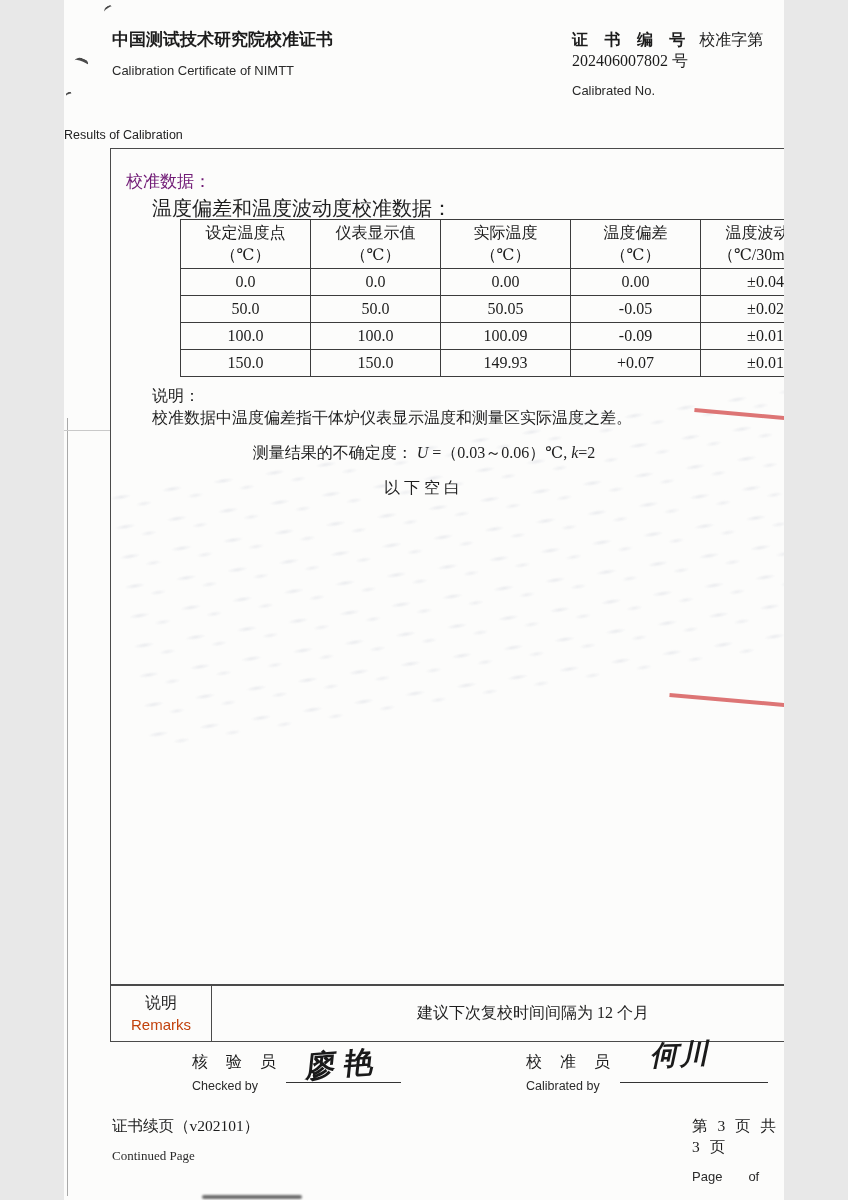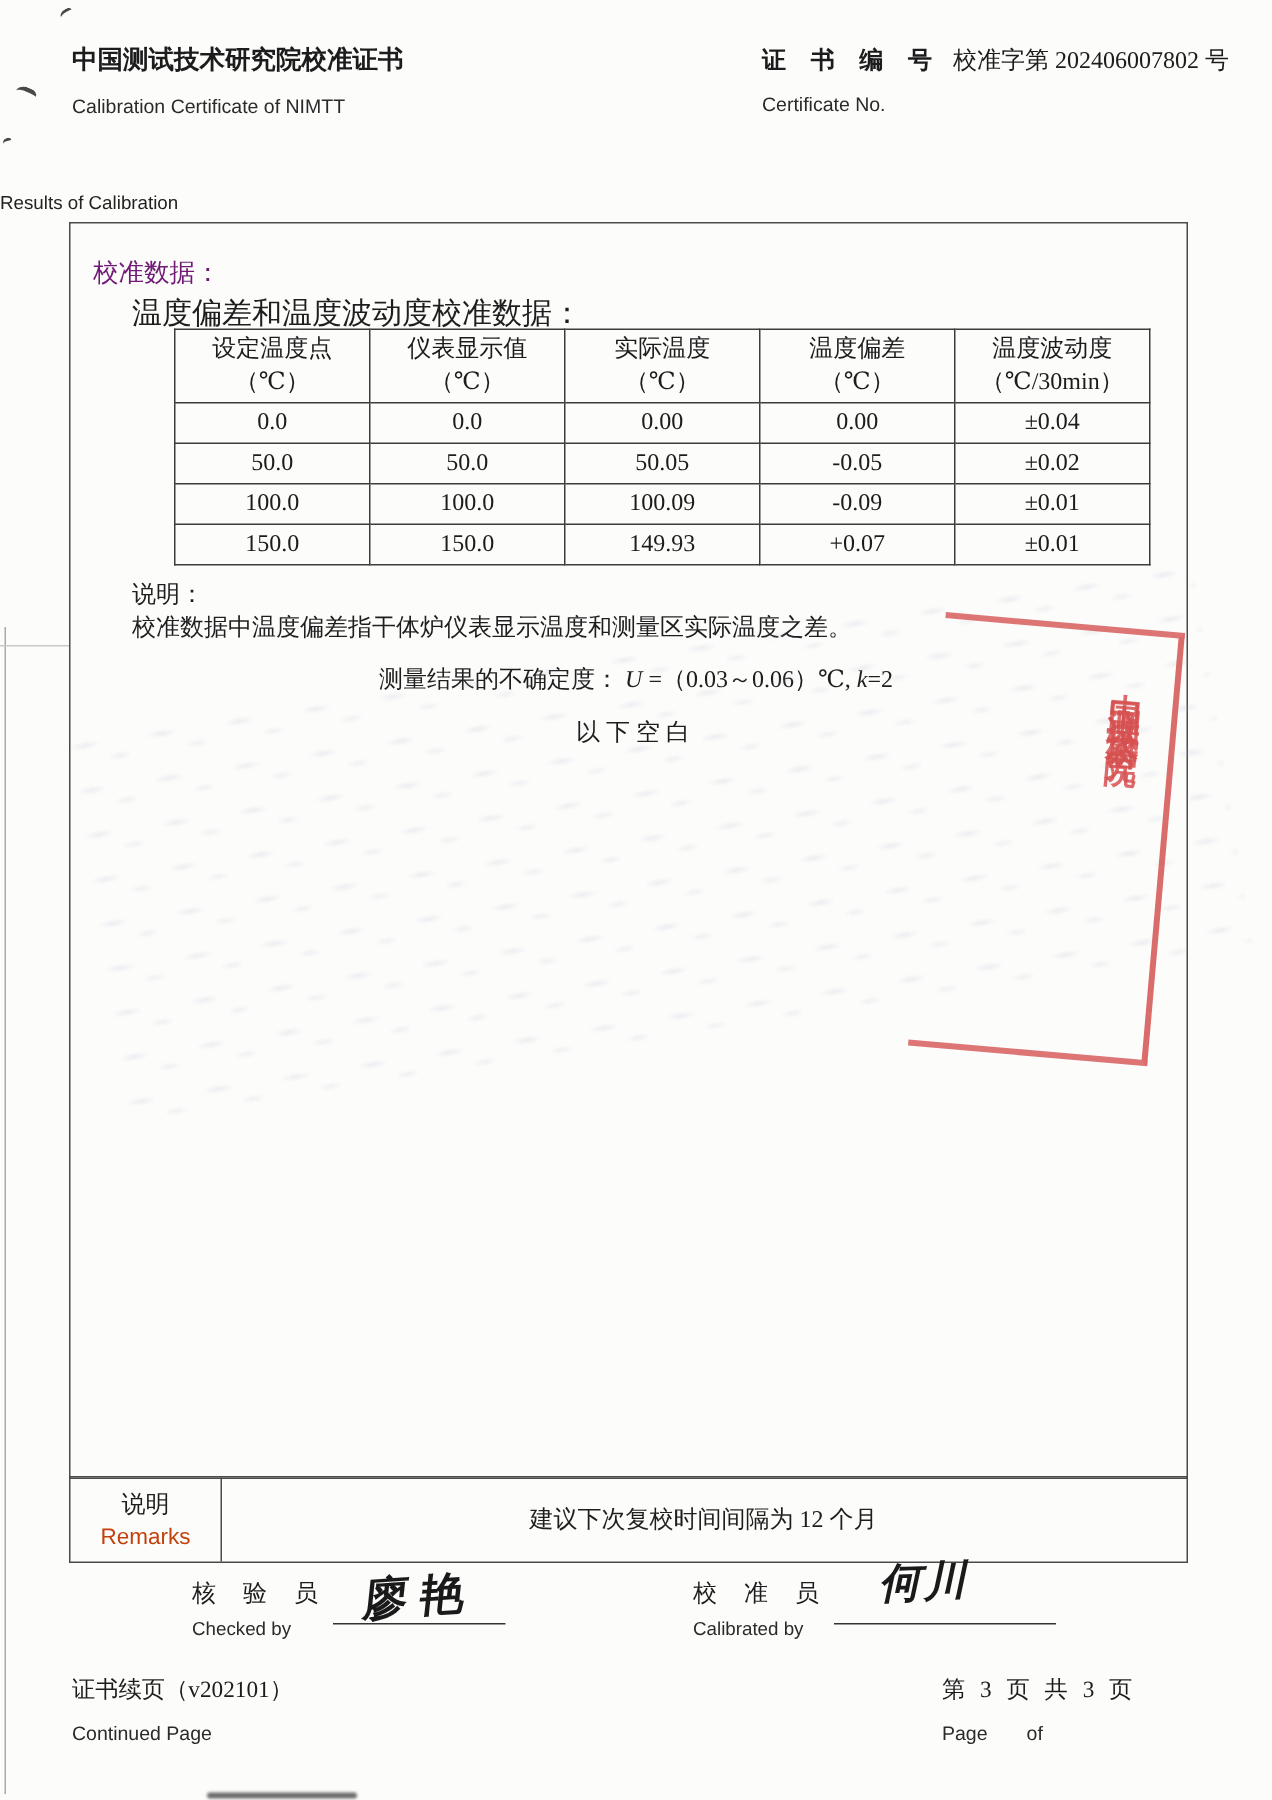--- a/index.html
+++ b/index.html
@@ -1,18 +1,18 @@
 <!DOCTYPE html>
 <html><head>
 <meta charset="utf-8">
 <style>
   html,body{margin:0;padding:0;background:#e8e8e8;}
   .page{
     position:relative;
-    width:848px;height:1200px;
+    width:720px;height:1200px;
     margin:0 auto;
     background:#fcfcfb;
     overflow:hidden;
     font-family:"Liberation Serif","DejaVu Serif",serif;
     color:#222;
   }
   
   .hdr-left{position:absolute;left:48px;top:28px;}
   .hdr-left .cn{font-family:"Liberation Sans","DejaVu Sans",sans-serif;font-weight:bold;font-size:17px;color:#1c1c1c;}
   .hdr-left .en{font-family:"Liberation Sans","DejaVu Sans",sans-serif;font-size:13px;margin-top:12px;color:#2a2a2a;}
@@ -78,21 +78,21 @@
   .line-checked{left:222px;top:1082px;width:115px;}
   .line-calibrated{left:556px;top:1082px;width:148px;}
   .sig-name{position:absolute;font-weight:bold;color:#1a1a1a;
     font-family:"DejaVu Serif","Liberation Serif",serif;
     transform:rotate(-4deg) skewX(-10deg);font-size:30px;letter-spacing:8px;}
   .name-checked{left:242px;top:1044px;}
   .name-calibrated{left:588px;top:1036px;font-size:28px;letter-spacing:2px;transform:rotate(-2deg) skewX(-14deg);}
   
   .ftr-left{position:absolute;left:48px;top:1116px;}
   .ftr-left .cn{font-size:15.5px;color:#1c1c1c;}
-  .ftr-left .en{font-family:Liberation Sans, sans-serif;font-size:13px;color:#2a2a2a;margin-top:11px;}
+  .ftr-left .en{font-family:Liberation Serif, serif;font-size:13px;color:#2a2a2a;margin-top:11px;}
   .ftr-right{position:absolute;left:628px;top:1116px;}
   .ftr-right .cn{font-size:15.5px;letter-spacing:3px;color:#1c1c1c;}
   .ftr-right .en{font-family:"Liberation Sans","DejaVu Sans",sans-serif;font-size:13px;color:#2a2a2a;margin-top:11px;letter-spacing:0;}
   .ftr-right .en .gap{display:inline-block;width:26px;}
   
   .scan-left-line{position:absolute;left:3px;top:418px;width:1px;height:778px;background:#a9a9a9;}
   .scan-stub-line{position:absolute;left:0;top:430px;width:46px;height:1px;background:#c9c9c9;}
   .pen-mark{position:absolute;background:transparent;border-top:2px solid #4a4a4a;border-radius:60% 40% 50% 50%;}
   .pen-mark.m1{left:40px;top:6px;width:9px;height:5px;transform:rotate(-30deg);}
   .pen-mark.m2{left:10px;top:58px;width:14px;height:7px;transform:rotate(24deg);border-top-width:3px;}
@@ -105,21 +105,21 @@
 <div class="page">
 
   <div class="hdr-left">
     <div class="cn">中国测试技术研究院校准证书</div>
     <div class="en">Calibration Certificate of NIMTT</div>
   </div>
   <div class="hdr-right">
     <div class="row1">
       <span class="lbl">证 书 编 号</span><span class="val">校准字第 202406007802 号</span>
     </div>
-    <div class="en">Certificate No.</div>
+    <div class="en">Calibrated No.</div>
   </div>
 
   <div class="doc-subtitle">Results of Calibration</div>
 
   <div class="main-box"></div>
   <div class="calib-label">校准数据：</div>
   <div class="table-caption">温度偏差和温度波动度校准数据：</div>
 
   <table class="cal-table">
     <colgroup>

